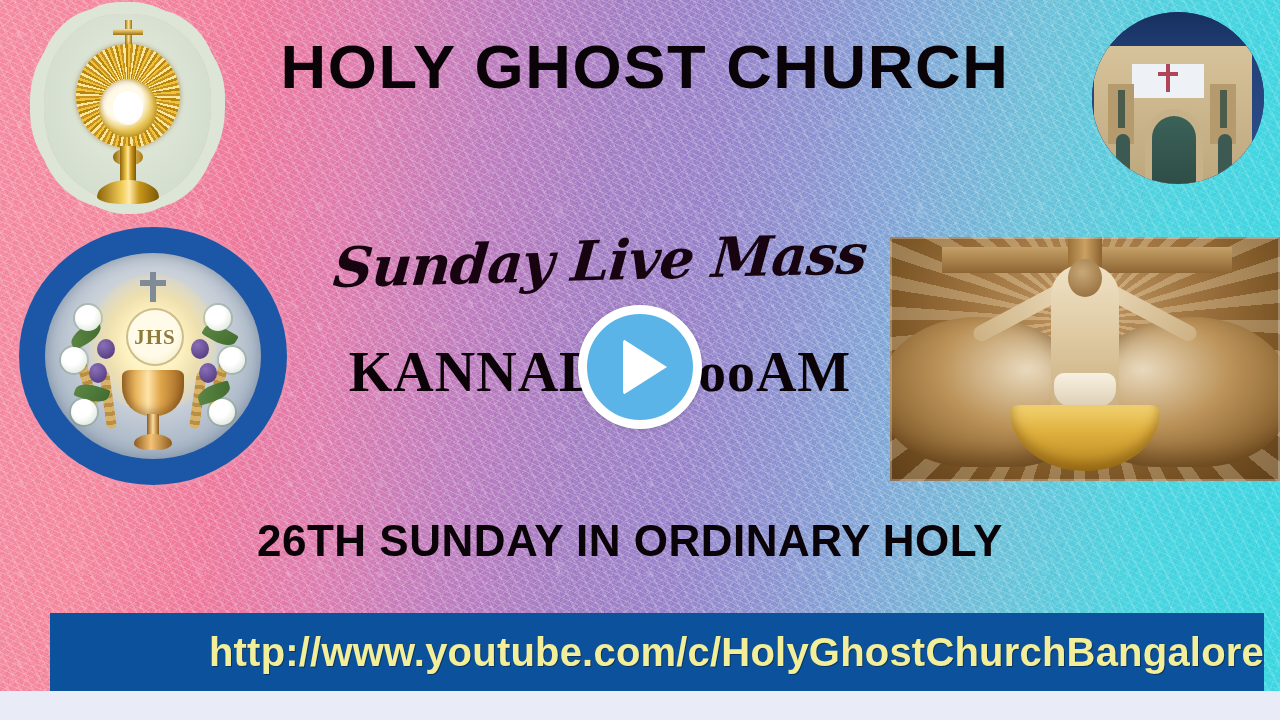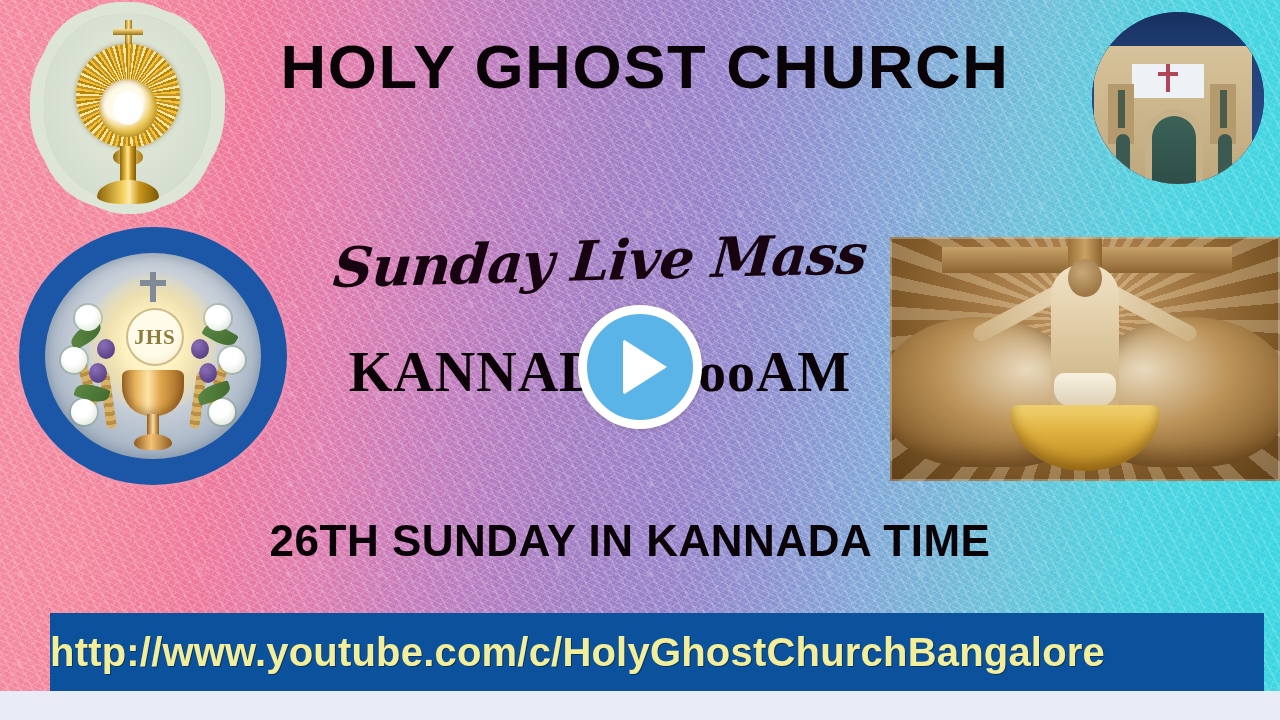--- a/index.html
+++ b/index.html
@@ -127,21 +127,21 @@
   }
 
   
   .url-banner {
     position: absolute;
     left: 50px; top: 613px;
     width: 1214px; height: 78px;
     background: #0b519b;
     display: flex;
     align-items: center;
-    justify-content: flex-start;
+    justify-content: flex-end;
   }
   .url-text {
     color: #f2ee9a;
     font-family: "Liberation Sans Narrow", "Liberation Sans", sans-serif;
     font-weight: 700;
     font-size: 40px;
     letter-spacing: 0.2px;
     text-shadow: 1px 1px 0 rgba(0,0,0,.35);
     white-space: nowrap;
   }
@@ -607,21 +607,21 @@
     <div class="cr-head"></div>
     <div class="cr-cloth"></div>
     <div class="cr-blood"></div>
     <div class="cr-bowl"></div>
     <div class="cr-frame"></div>
   </div>
 
   <div class="church-title">HOLY GHOST CHURCH</div>
   <div class="script-line">Sunday Live Mass</div>
   <div class="time-line">KANNADA 7.ooAM</div>
-  <div class="feast-line">26TH SUNDAY IN KANNADA TIME</div>
+  <div class="feast-line">26TH SUNDAY IN ORDINARY HOLY</div>
 
   <div class="play-btn">
     <div class="play-tri"></div>
   </div>
 
   <div class="url-banner">
     <span class="url-text">http://www.youtube.com/c/HolyGhostChurchBangalore</span>
   </div>
 
   <div class="bottom-strip"></div>

